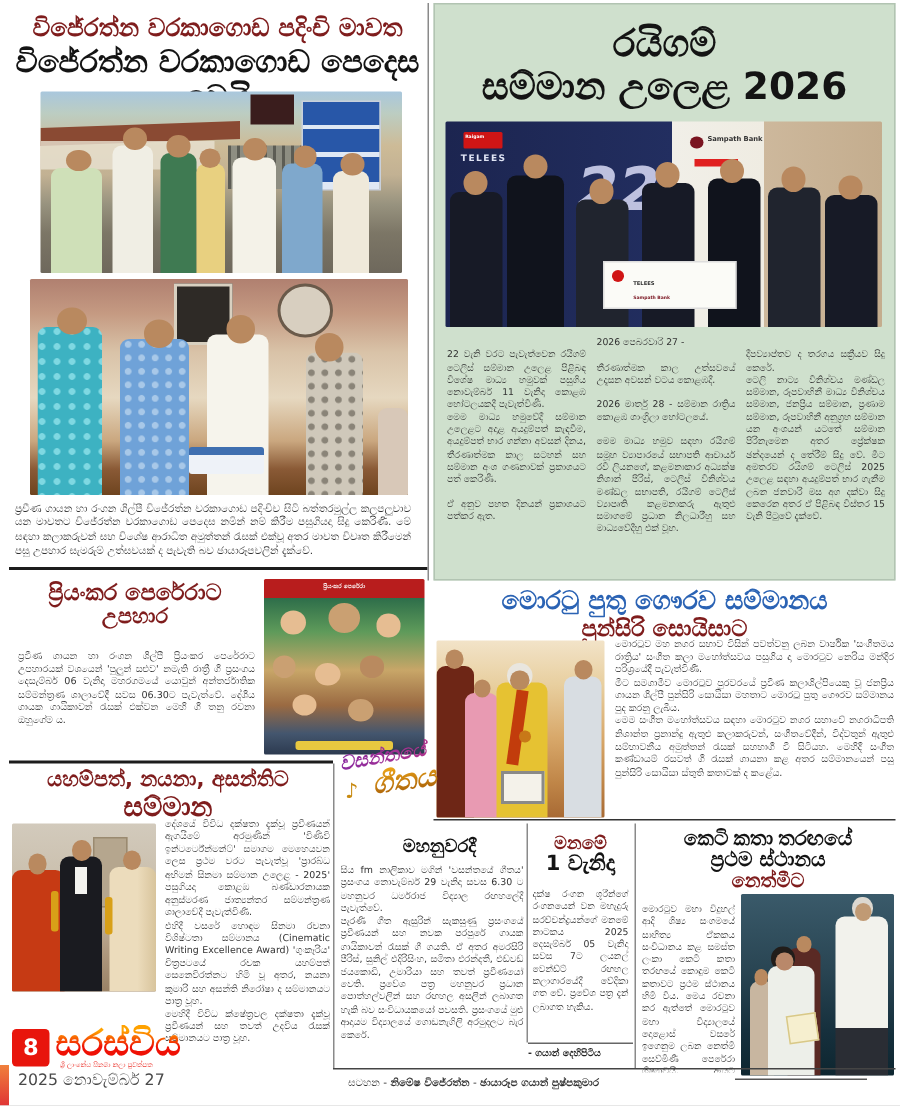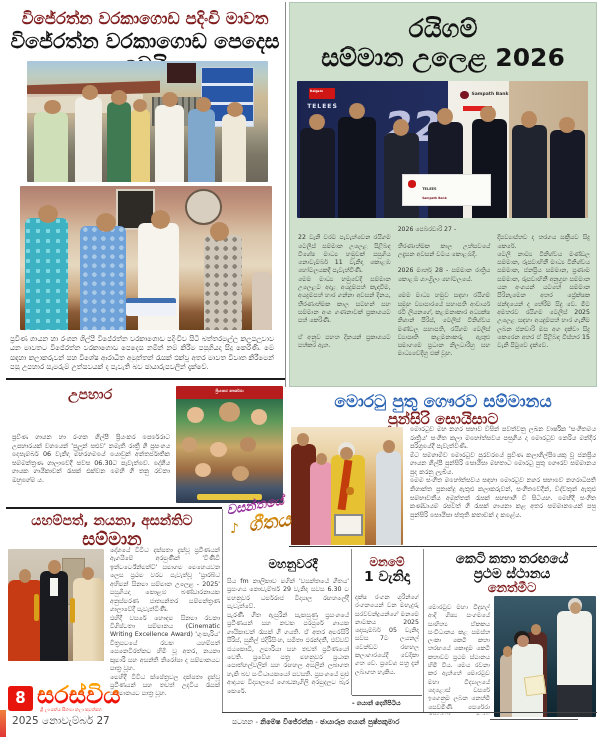--- a/index.html
+++ b/index.html
@@ -72,20 +72,21 @@
       <i class="hd" style="right:17%;bottom:62%;width:7.5%;height:13%;"></i>
     <i class="p" style="right:0;width:8%;height:40%;background:#d8c8b8;"></i>
     <i class="bx" style="left:42%;bottom:10%;width:20%;height:12%;border-radius:2px;background:linear-gradient(180deg,#3f6fb0 0 30%,#eef2f8 30% 100%);"></i>
   </div>
 
   <div class="abs body-text" style="left:10px;top:335px;width:264px;height:40px;font-size:7px;">ප්‍රවීණ ගායන හා රංගන ශිල්පී විජේරත්න වරකාගොඩ පදිංචිව සිටි බත්තරමුල්ල කලපලුවාව යන මාවතට විජේරත්න වරකාගොඩ පෙදෙස නමින් නම් කිරීම පසුගියදා සිදු කෙරිණි. මේ සඳහා කලාකරුවන් සහ විශේෂ ආරාධිත අමුත්තන් රැසක් එක්වූ අතර මාවත විවෘත කිරීමෙන් පසු උපහාර සැමරුම් උත්සවයක් ද පැවැති බව ඡායාරූපවලින් දැක්වේ.</div>
 
   <div class="rule" style="left:6px;top:378px;width:279px;"></div>
 
   <div class="abs" style="left:6px;top:387px;width:168px;">
+    <div class="h-orange" style="font-size:15px;">ප්‍රියංකර පෙරේරාට</div>
     <div class="h-orange" style="font-size:14px;">උපහාර</div>
   </div>
   <div class="abs body-text" style="left:12px;top:433px;width:158px;height:70px;">ප්‍රවීණ ගායන හා රංගන ශිල්පී ප්‍රියංකර පෙරේරාට උපහාරයක් වශයෙන් 'පුලුන් සළුව' නමැති රාත්‍රී ගී ප්‍රසංගය දෙසැම්බර් 06 වැනිදා මහරගමයේ යොවුන් අන්තර්ජාතික සම්මන්ත්‍රණ ශාලාවේදී සවස 06.30ට පැවැත්වේ. දේශීය ගායක ගායිකාවන් රැසක් එක්වන මෙහි ගී තනු රචනා ඔහුගේම ය.</div>
 
   <div class="ph" style="left:176px;top:386px;width:107px;height:117px;background:linear-gradient(180deg,#b81d1d 0%,#b81d1d 11%,#2e6e4a 11%,#5e9a5a 30%,#c8a668 52%,#9a6a42 72%,#44566e 88%,#2c3a50 100%);">
     <span class="tinytxt" style="left:0;top:2px;width:100%;text-align:center;font-size:4px;">ප්‍රියංකර පෙරේරා</span>
     <i class="hd" style="left:10%;top:18%;width:16%;height:14%;background:#e6bd92;"></i>
     <i class="hd" style="left:40%;top:14%;width:20%;height:17%;background:#caa072;"></i>
     <i class="hd" style="left:70%;top:20%;width:15%;height:13%;background:#e6bd92;"></i>
     <i class="hd" style="left:6%;top:44%;width:14%;height:12%;background:#caa072;"></i>

